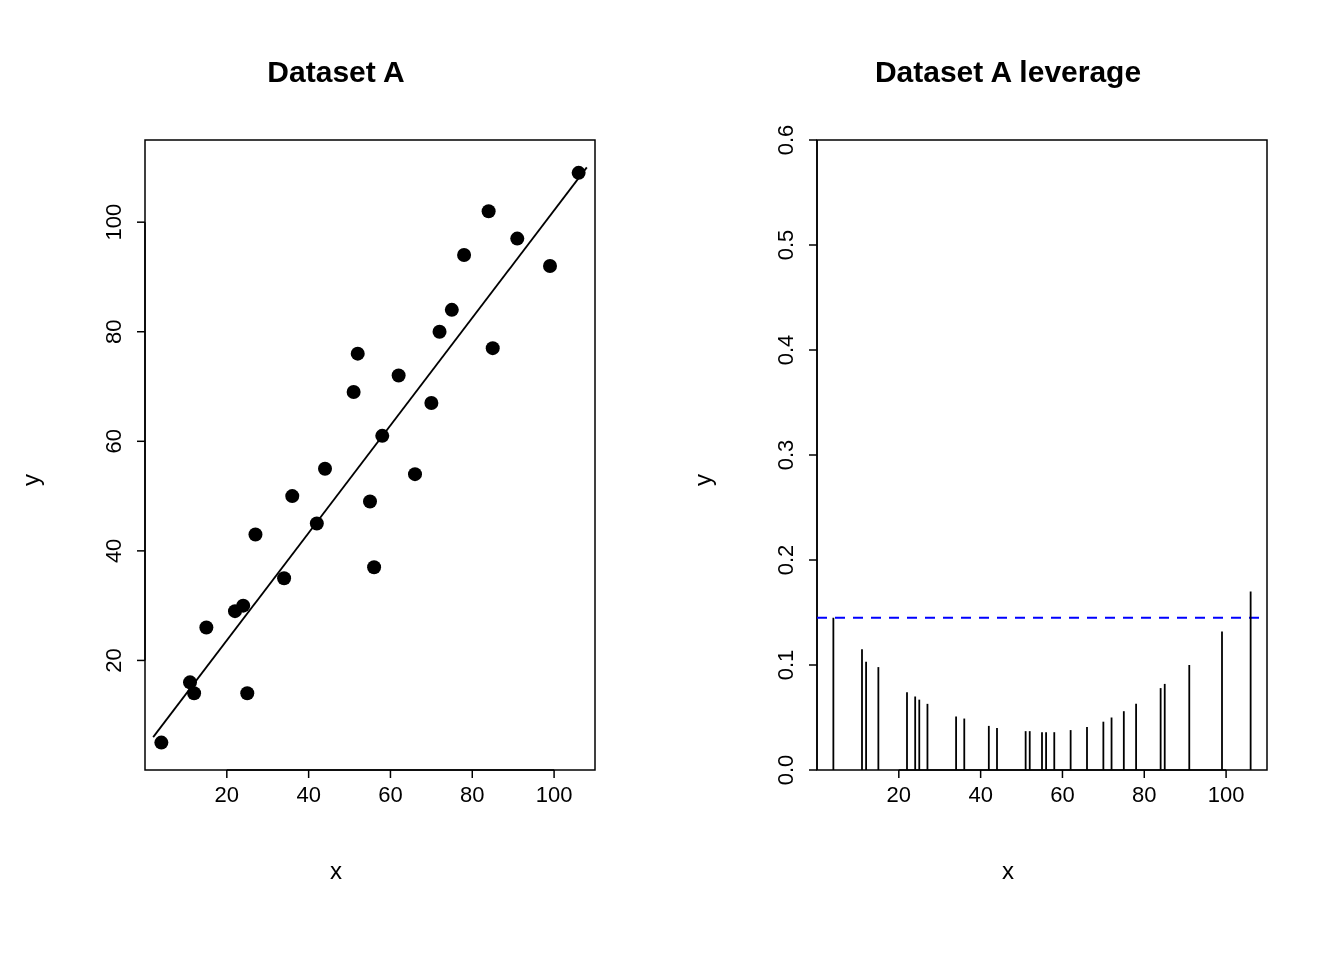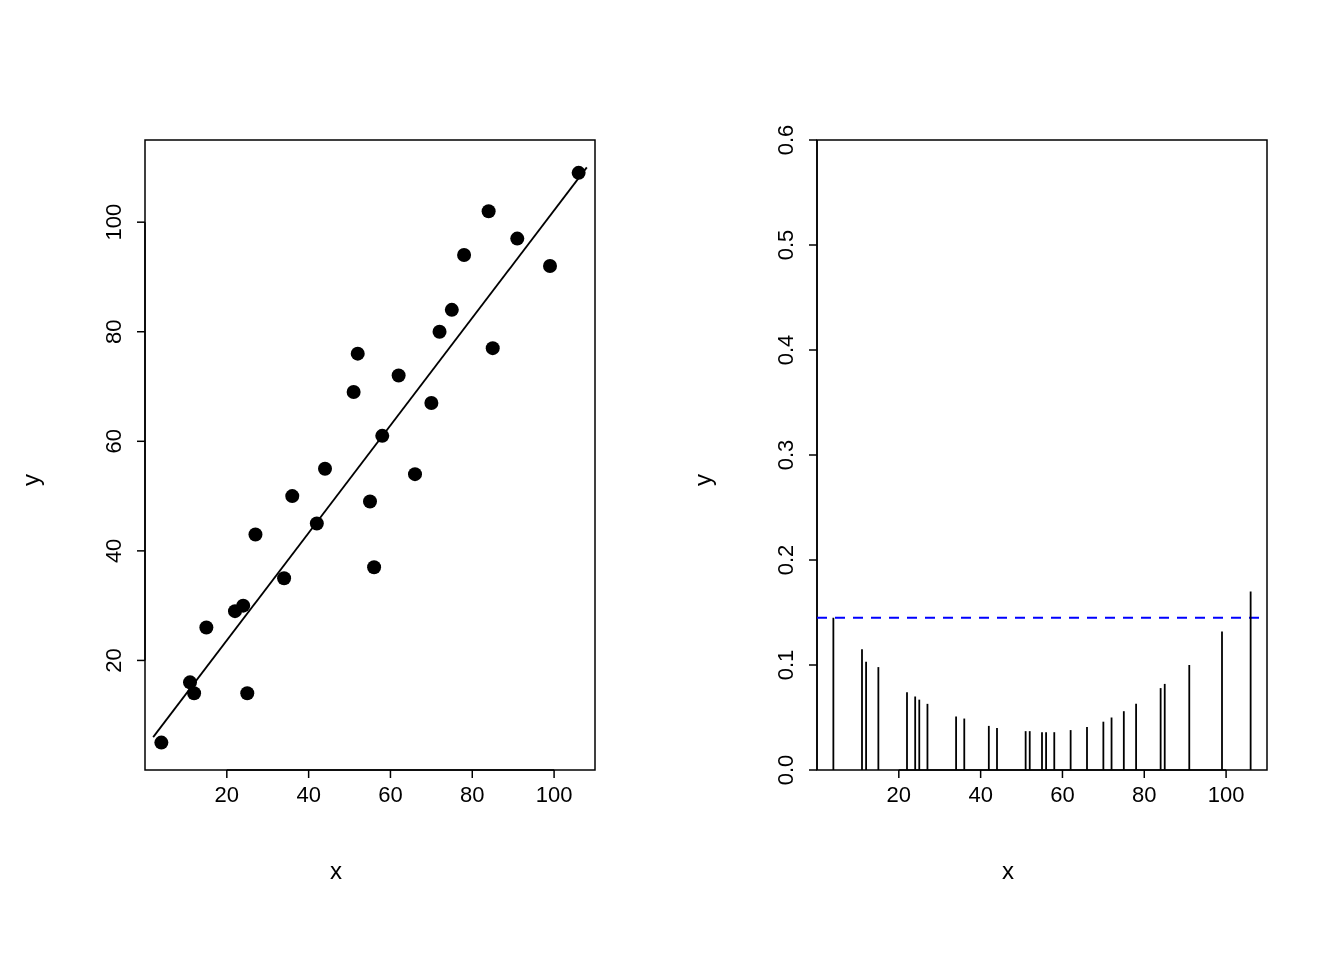--- a/index.html
+++ b/index.html
@@ -56,20 +56,21 @@
     font-size: 22px;
     fill: #000;
   }
 </style>
 </head>
 <body>
 
 <div class="panel-container">
 
   <div class="panel">
+    <div class="title">Dataset A</div>
     <div class="ylabel">y</div>
     <div class="xlabel">x</div>
     <svg id="svg-left" width="672" height="960">
         <rect x="145" y="140" width="450" height="630" fill="none" stroke="#000" stroke-width="1.5"></rect>
         <line x1="226.8181818181818" y1="770" x2="226.8181818181818" y2="778" stroke="#000" stroke-width="1.5"></line>
         <text x="226.8181818181818" y="802" text-anchor="middle" class="axis-text">20</text>
         <line x1="308.6363636363636" y1="770" x2="308.6363636363636" y2="778" stroke="#000" stroke-width="1.5"></line>
         <text x="308.6363636363636" y="802" text-anchor="middle" class="axis-text">40</text>
         <line x1="390.45454545454544" y1="770" x2="390.45454545454544" y2="778" stroke="#000" stroke-width="1.5"></line>
         <text x="390.45454545454544" y="802" text-anchor="middle" class="axis-text">60</text>
@@ -115,20 +116,21 @@
         <circle cx="488.6363636363636" cy="211.21739130434787" r="7" fill="#000"></circle>
         <circle cx="492.7272727272727" cy="348.17391304347825" r="7" fill="#000"></circle>
         <circle cx="517.2727272727273" cy="238.60869565217388" r="7" fill="#000"></circle>
         <circle cx="550" cy="266" r="7" fill="#000"></circle>
         <circle cx="578.6363636363636" cy="172.86956521739137" r="7" fill="#000"></circle>
         <line x1="153.1818181818182" y1="737.1304347826087" x2="586.8181818181818" y2="167.39130434782612" stroke="#000" stroke-width="1.8"></line>
       </svg>
   </div>
 
   <div class="panel">
+    <div class="title">Dataset A leverage</div>
     <div class="ylabel">y</div>
     <div class="xlabel">x</div>
     <svg id="svg-right" width="672" height="960">
         <rect x="145" y="140" width="450" height="630" fill="none" stroke="#000" stroke-width="1.5"></rect>
         <line x1="226.8181818181818" y1="770" x2="226.8181818181818" y2="778" stroke="#000" stroke-width="1.5"></line>
         <text x="226.8181818181818" y="802" text-anchor="middle" class="axis-text">20</text>
         <line x1="308.6363636363636" y1="770" x2="308.6363636363636" y2="778" stroke="#000" stroke-width="1.5"></line>
         <text x="308.6363636363636" y="802" text-anchor="middle" class="axis-text">40</text>
         <line x1="390.45454545454544" y1="770" x2="390.45454545454544" y2="778" stroke="#000" stroke-width="1.5"></line>
         <text x="390.45454545454544" y="802" text-anchor="middle" class="axis-text">60</text>

